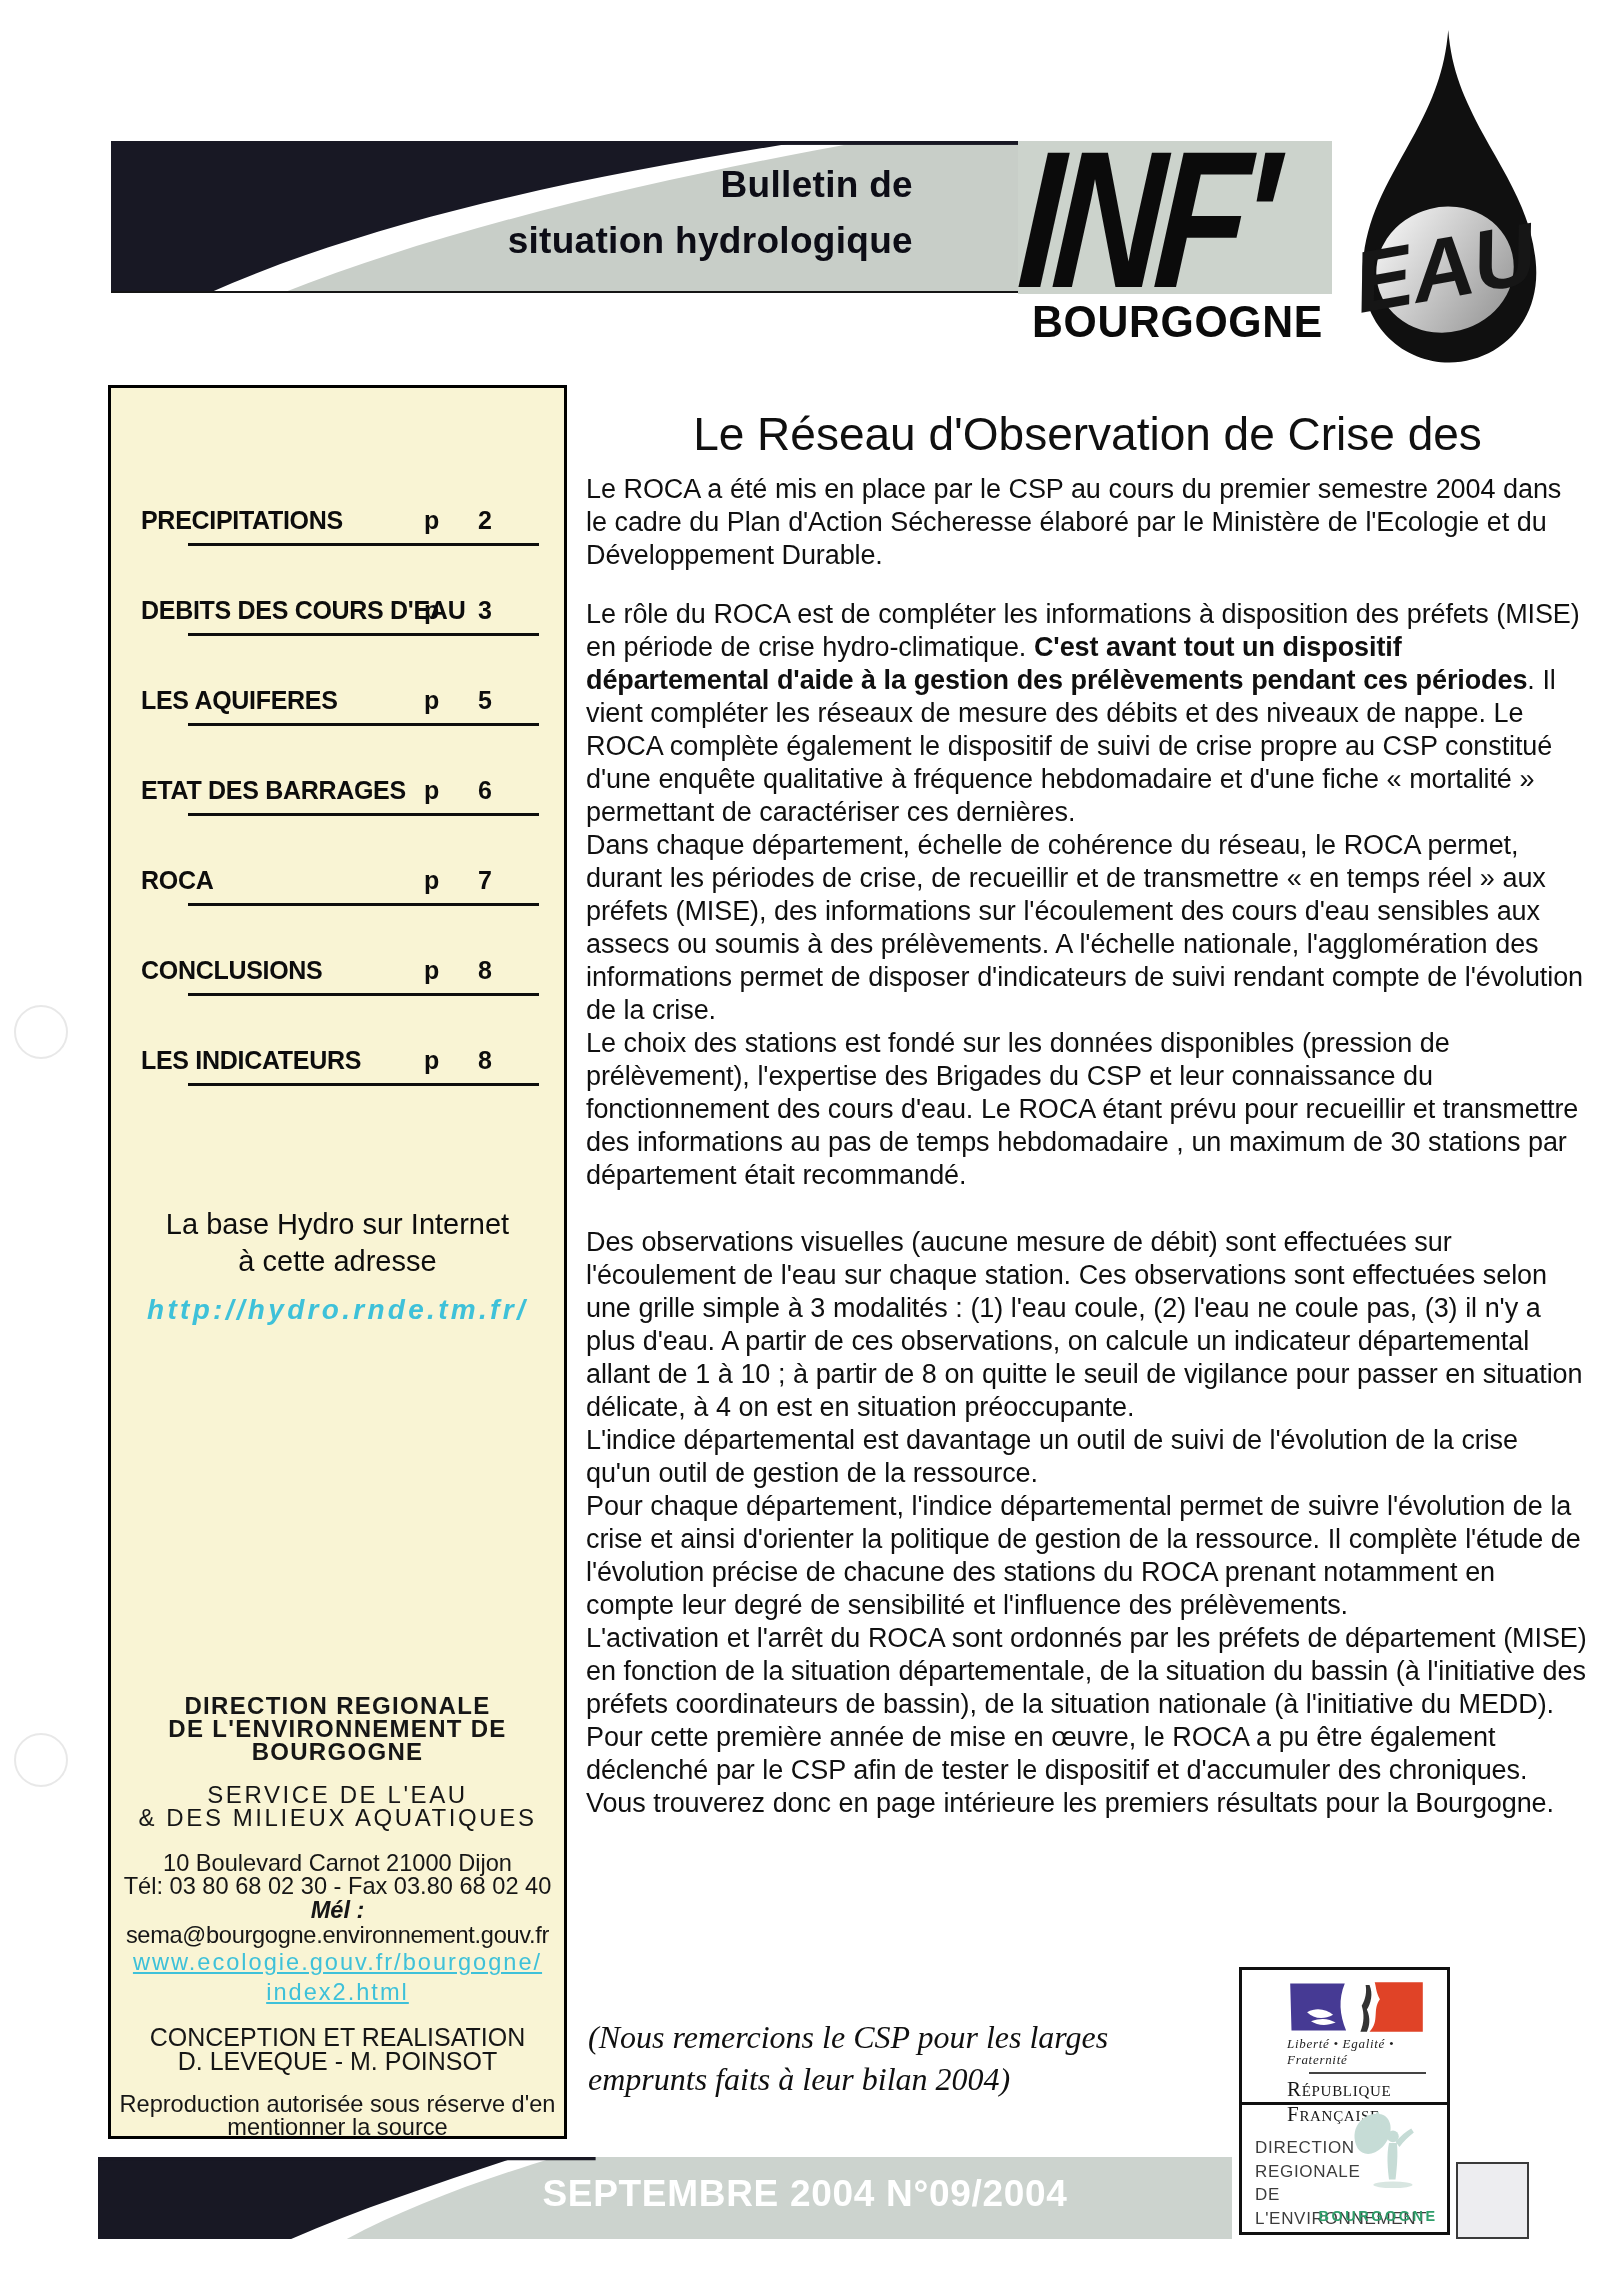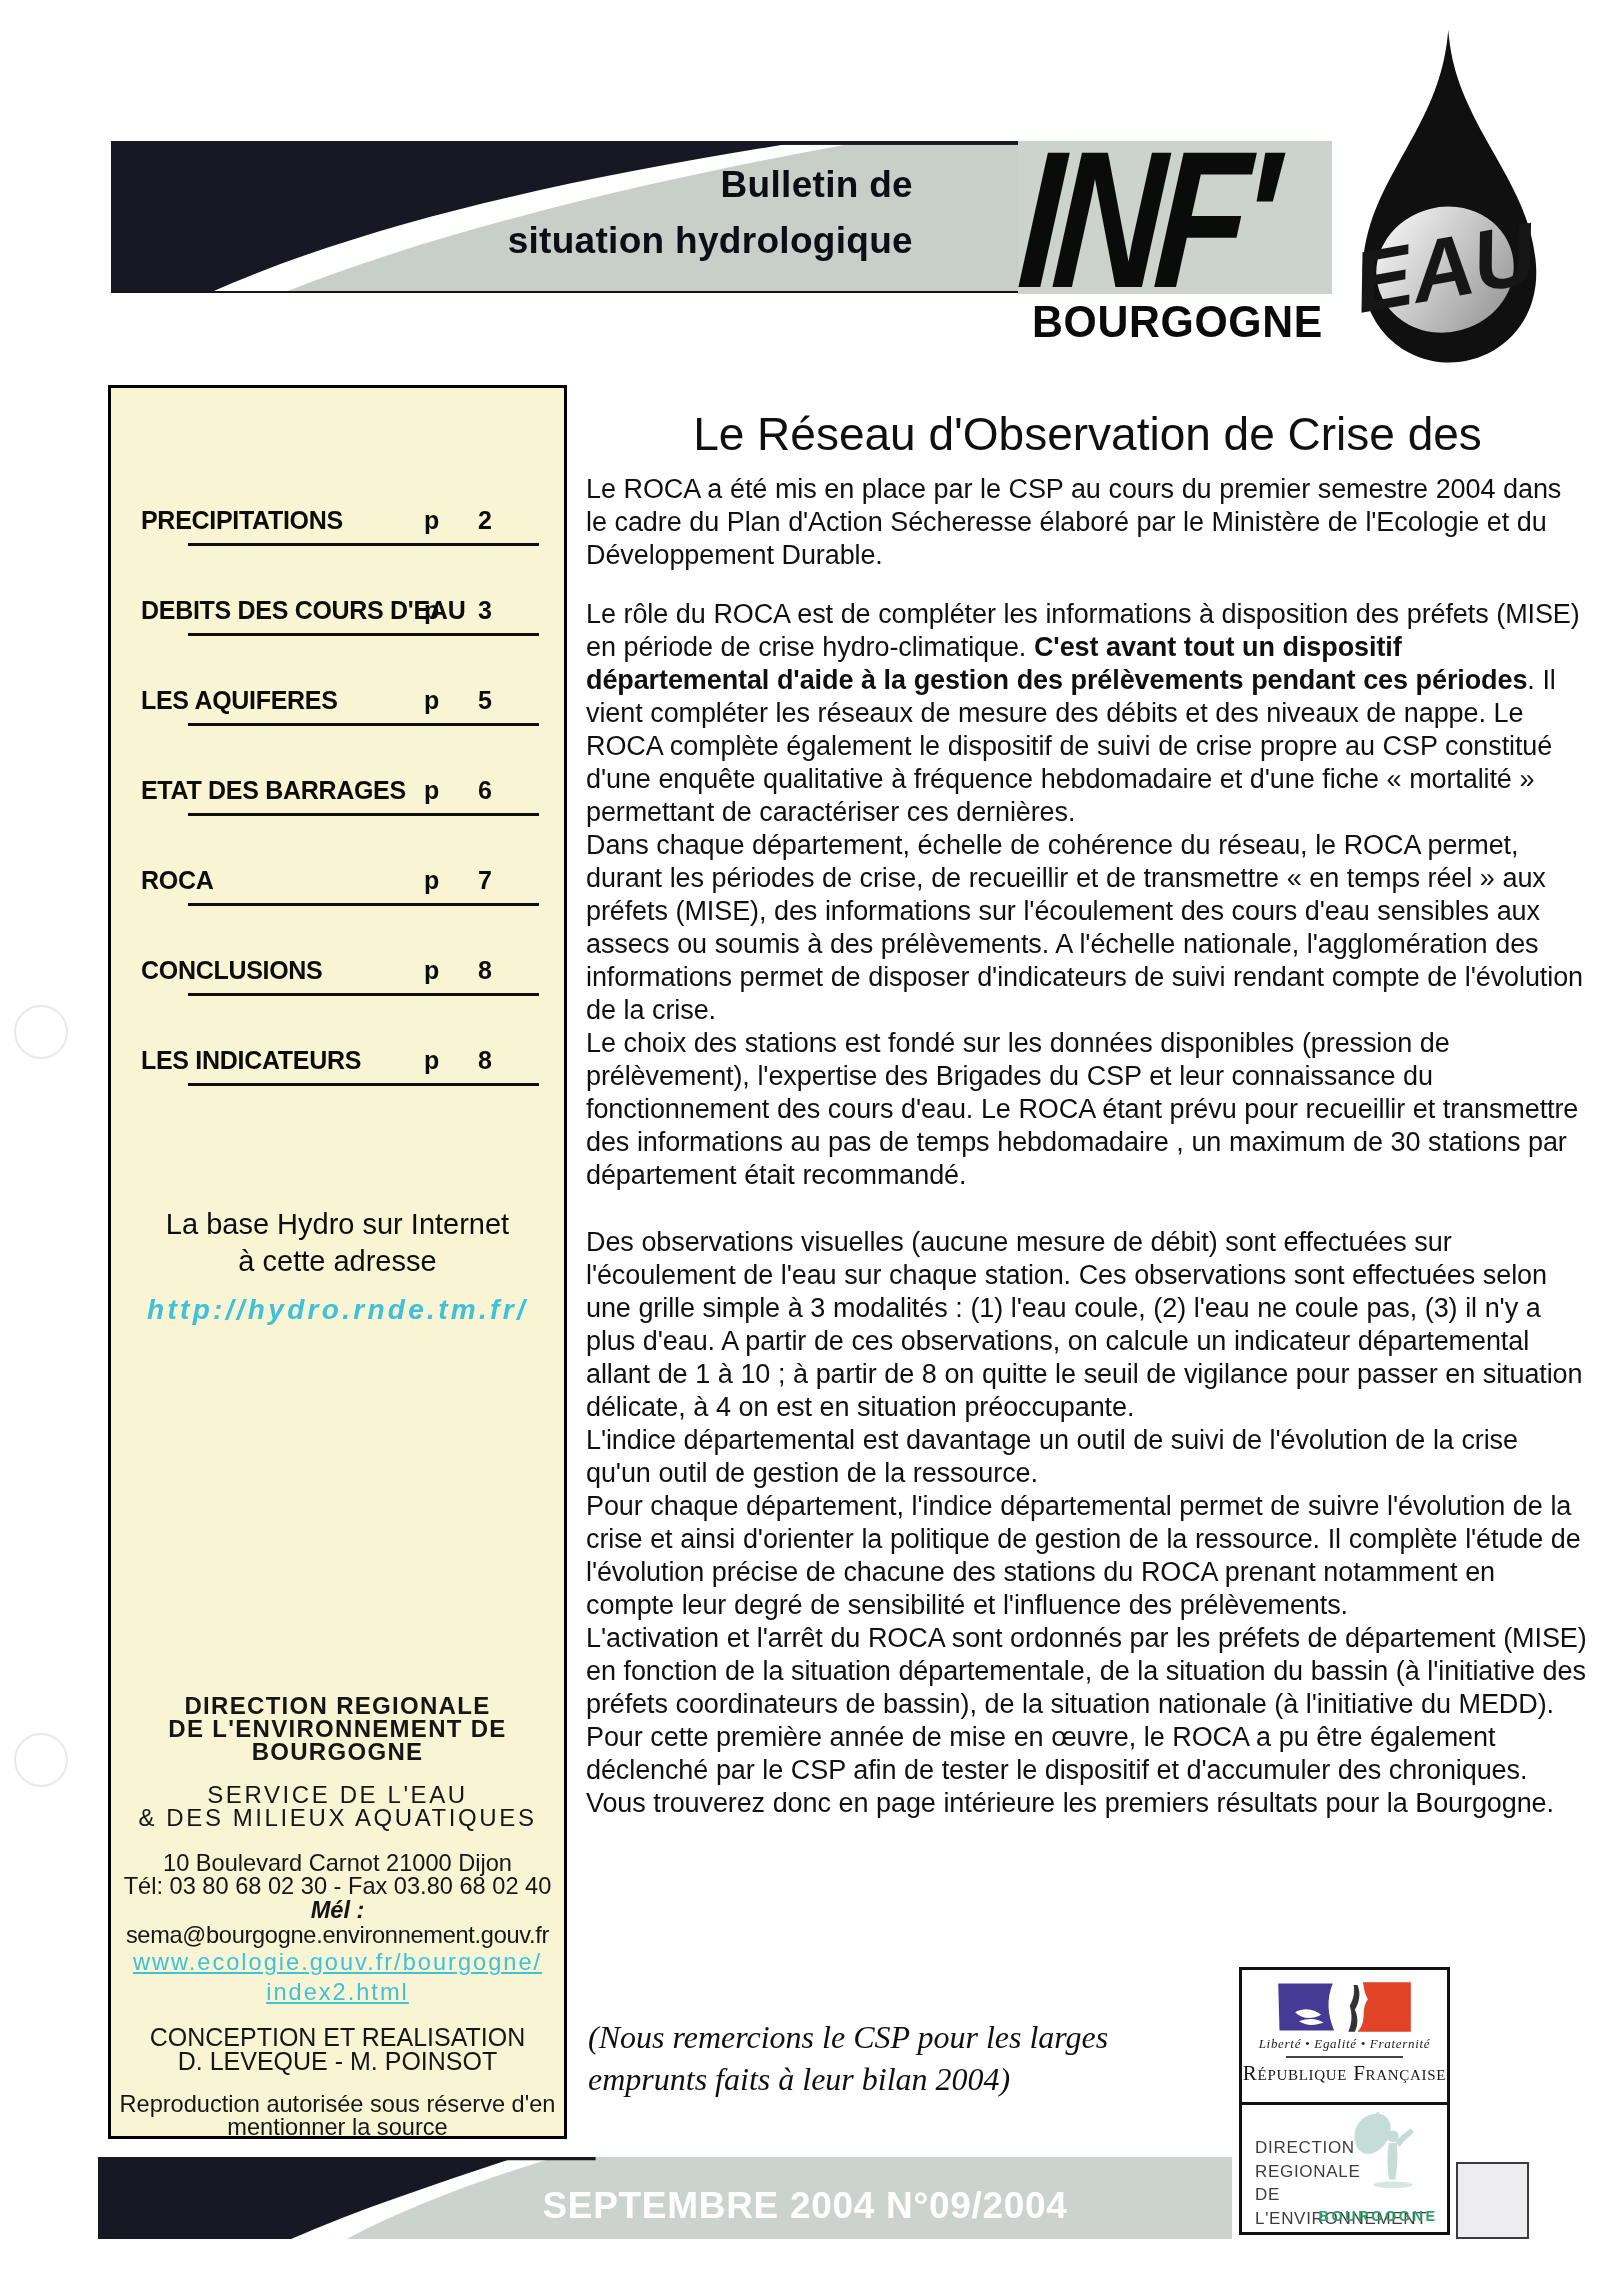--- a/index.html
+++ b/index.html
@@ -55,36 +55,36 @@
   .art-body{margin-top:7.9px;}
   .art-body p{margin:0;font-size:27px;line-height:33px;letter-spacing:-0.1px;word-spacing:0.3px;color:#101010;}
   .art-body p.gap-sm{margin-top:26px;}
   .art-body p.gap-md{margin-top:34px;}
   .art-body strong{font-weight:bold;}
   #thanks{left:588px;top:2016px;width:641px;font-family:"Liberation Serif",serif;font-style:italic;
     font-size:32px;line-height:42px;color:#101010;}
 
   
   #rfbox{left:1239px;top:1967px;width:211px;height:268px;border:3.3px solid #101010;box-sizing:border-box;background:#fff;}
-  .rf-cell{position:relative;height:135px;border-bottom:3.3px solid #101010;box-sizing:border-box;text-align:center;}
+  .rf-cell{position:relative;height:135px;border-bottom:3.3px solid #101010;box-sizing:border-box;padding-left:45px;}
   .rf-flag{margin-top:10.5px;}
   .rf-motto{margin-top:1.3px;font-family:"Liberation Serif",serif;font-style:italic;font-size:13px;letter-spacing:0.7px;color:#222;}
   .rf-line{width:117px;height:1.3px;background:#444;margin:4.6px auto 3.3px auto;}
   .rf-name{font-family:"Liberation Serif",serif;font-variant:small-caps;font-size:21px;letter-spacing:0.7px;color:#161616;}
   .diren-cell{position:relative;height:127px;}
   .diren-art{position:absolute;right:23.6px;top:3.9px;}
   .diren-text{position:absolute;left:13px;top:31px;font-size:17px;line-height:23.6px;color:#3c3c3c;letter-spacing:0.7px;text-align:left;}
   .diren-region{position:absolute;right:9.2px;bottom:7.9px;font-size:14.4px;font-weight:bold;letter-spacing:2.6px;color:#2f9e6a;}
 
   #graysq{left:1456px;top:2162px;width:73px;height:77px;background:#ededf0;border:2px solid #3a3a3a;box-sizing:border-box;}
 
   
   #footer{left:98px;top:2157px;width:1134px;height:82px;}
   #footer svg{position:absolute;left:0;top:0;width:100%;height:100%;}
-  .footer-text{position:absolute;left:406px;top:28px;width:602px;text-align:center;
+  .footer-text{position:absolute;left:406px;top:16px;width:602px;text-align:center;
     font-size:37px;font-weight:bold;color:#ffffff;letter-spacing:0.7px;white-space:nowrap;}
 
   .punch{position:absolute;width:50px;height:50px;border:2.6px solid #bcbcbc;border-radius:50%;opacity:0.35;}
 </style>
 </head>
 <body>
 
 <div class="abs" id="banner">
   <svg viewBox="0 0 1430 232" preserveAspectRatio="none">
     <rect x="0" y="0" width="1430" height="232" fill="#ffffff"></rect>

